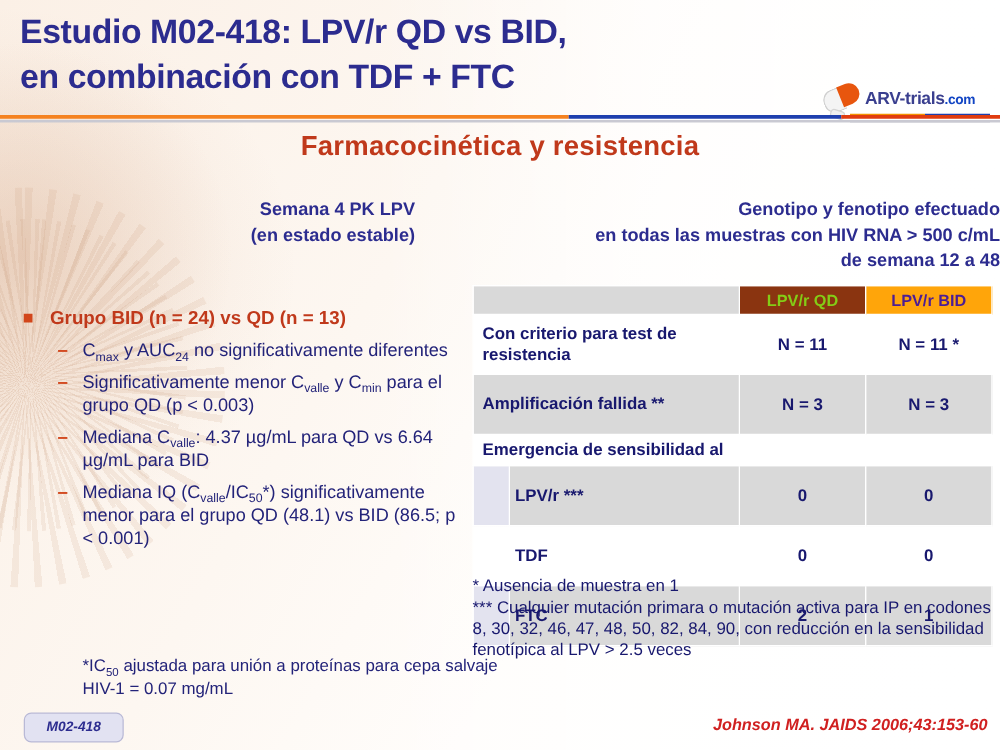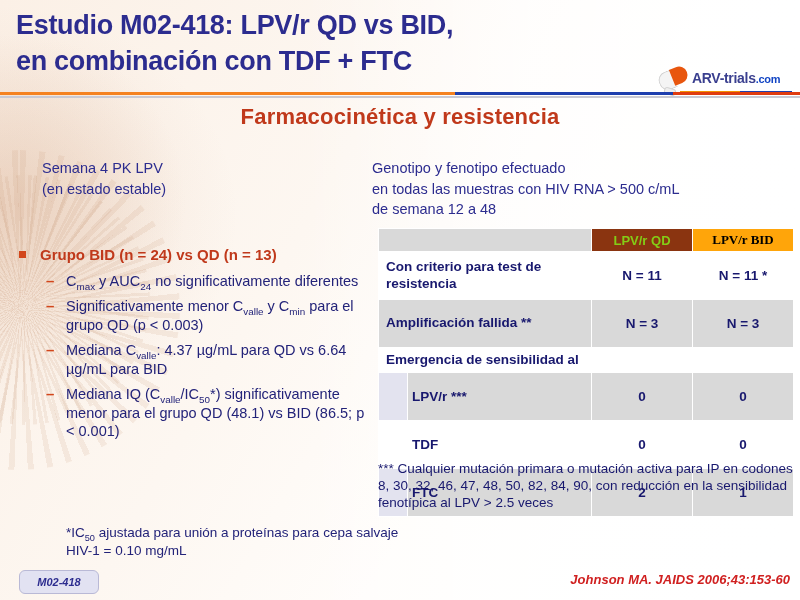--- a/index.html
+++ b/index.html
@@ -87,22 +87,22 @@
   #rule .gray{position:absolute;left:0;top:4px;width:800px;height:2px;background:#c9c9d2;}
 
   
   #subtitle{
     position:absolute;left:0;top:104px;width:800px;text-align:center;
     color:#C0391B;font-size:22px;font-weight:bold;letter-spacing:.2px;
   }
 
   
   .colhead{
-    position:absolute;color:#2C2C8F;font-size:14.5px;font-weight:normal;
-    line-height:1.42;text-align:left;
+    position:absolute;color:#2C2C8F;font-size:14.5px;font-weight:bold;
+    line-height:1.42;text-align:right;
   }
   #head-left{left:42px;top:158px;width:290px;}
   #head-right{left:372px;top:158px;width:428px;}
 
   
   #bullets{position:absolute;left:10px;top:245px;width:360px;}
   .b1{
     position:relative;padding-left:30px;color:#C0391B;
     font-size:15px;font-weight:bold;line-height:1.3;margin-bottom:7px;
   }
@@ -132,22 +132,22 @@
     border:1px solid #ffffff;
     padding:0;
     vertical-align:middle;
   }
   #tbl .hblank{background:#D9D9D9;height:22px;}
   #tbl .h-qd{
     background:#8A3410;color:#84cc16;font-weight:bold;text-align:center;
     height:22px;font-size:13px;
   }
   #tbl .h-bid{
-    background:#FFA50A;color:#000000;font-weight:bold;text-align:center;
-    height:22px;font-size:13px;font-family:Liberation Serif, serif;
+    background:#FFA50A;color:#4c1d95;font-weight:bold;text-align:center;
+    height:22px;font-size:13px;
   }
   #tbl .lbl{
     color:#18186E;font-weight:bold;text-align:left;
     padding:4px 6px 4px 7px;line-height:1.22;
   }
   #tbl .val{
     color:#18186E;font-weight:bold;text-align:center;padding:16px 2px;
   }
   #tbl tr.white td{background:#FFFFFF;}
   #tbl tr.gray td{background:#D9D9D9;}
@@ -236,21 +236,21 @@
     <div class="b2">
       <span class="dash">–</span>
       <span><span>Mediana C</span><sub>valle</sub><span>: 4.37 µg/mL para QD vs 6.64 µg/mL para BID</span></span>
     </div>
     <div class="b2">
       <span class="dash">–</span>
       <span><span>Mediana IQ (C</span><sub>valle</sub><span>/IC</span><sub>50</sub><span>*) significativamente menor para el grupo  QD  (48.1) vs BID (86.5; p &lt; 0.001)</span></span>
     </div>
   </div>
 
-  <div id="note-left"><span>*IC</span><sub>50</sub><span> ajustada para unión a proteínas para cepa salvaje HIV-1 = 0.10 mg/mL</span></div>
+  <div id="note-left"><span>*IC</span><sub>50</sub><span> ajustada para unión a proteínas para cepa salvaje HIV-1 = 0.07 mg/mL</span></div>
 
   <table id="tbl">
     <tbody>
         <tr>
       <td class="hblank c-lbl" colspan="2"></td>
       <td class="h-qd c-v">LPV/r QD</td>
       <td class="h-bid c-v">LPV/r BID</td>
     </tr>
     <tr class="white">
       <td class="lbl c-lbl" colspan="2">Con  criterio para test de resistencia</td>
@@ -280,18 +280,19 @@
     <tr class="gray">
       <td class="ind"></td>
       <td class="lbl lbl-ind">FTC</td>
       <td class="val c-v">2</td>
       <td class="val c-v">1</td>
     </tr>
   </tbody>
     </table>
 
   <div id="notes-right">
+    <div>* Ausencia de muestra en 1</div>
     <div>*** Cualquier mutación  primara o mutación activa para IP en codones 8, 30, 32, 46, 47, 48, 50, 82, 84, 90, con reducción en la sensibilidad fenotípica al LPV &gt; 2.5 veces</div>
   </div>
 
   <div id="badge">M02-418</div>
   <div id="citation">Johnson MA. JAIDS 2006;43:153-60</div>
 </div>
 
 </body></html>

